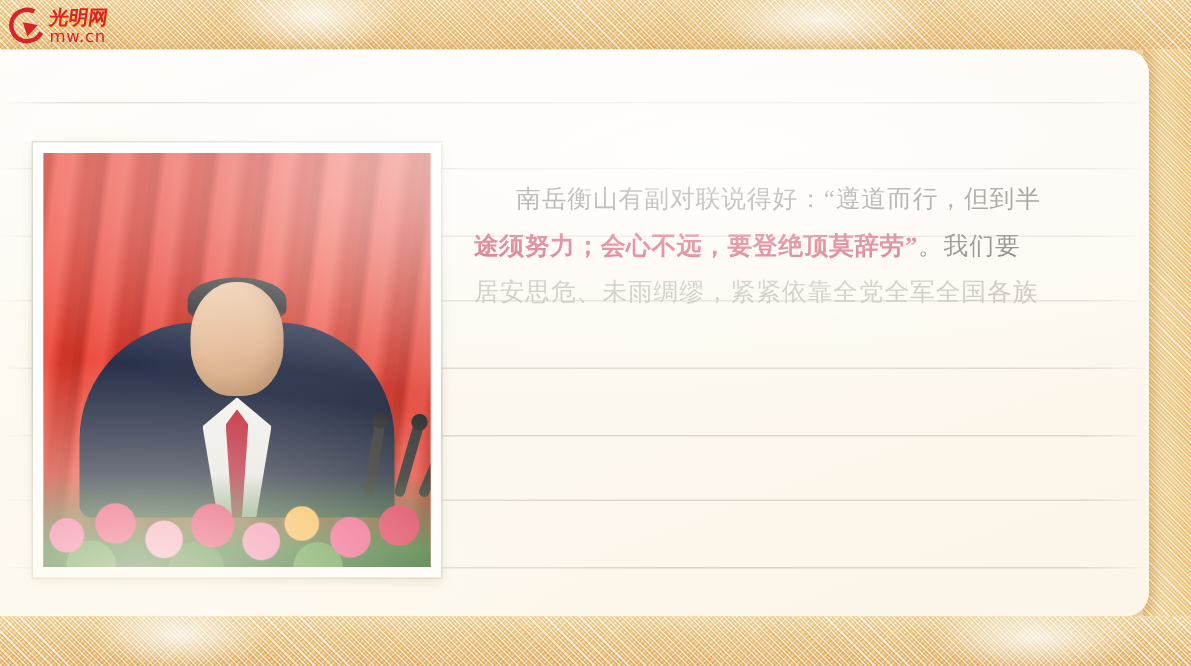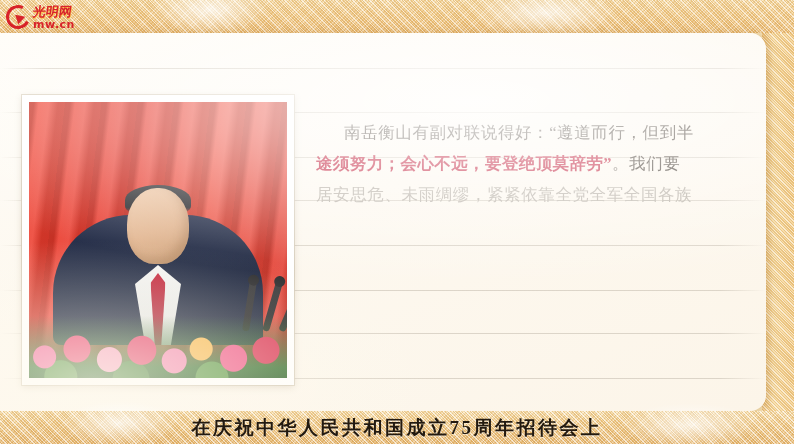--- a/index.html
+++ b/index.html
@@ -241,21 +241,21 @@
   }
   #logo-words { display:flex; flex-direction:column; line-height:1; }
   #logo-cn {
     font-size:13px; font-weight:bold; color:#d8232a;
     letter-spacing:0px;
     font-family:"Liberation Serif","DejaVu Serif",serif;
     transform:skewX(-8deg);
     text-shadow:.5px .5px 0 rgba(255,190,60,.8);
   }
   #logo-en {
-    font-size:11px; font-weight:bold; color:#d8232a;
+    font-size:11px; font-weight:normal; color:#d8232a;
     letter-spacing:.5px;
     font-family:"DejaVu Sans","Liberation Sans",sans-serif;
     margin-top:1px;
   }
 </style>
 </head>
 <body>
 
 <div id="stage">
 
@@ -307,17 +307,14 @@
       <div class="qline" id="qline2"><span class="hl">途须努力；会心不远，要登绝顶莫辞劳”</span><span>。我们要</span></div>
       <div class="qline" id="qline3"><span class="faded">居安思危、未雨绸缪，紧紧依靠全党全军全国各族</span></div>
     </div>
 
   </div>
 
   <div class="gold-band" id="band-bottom">
     <div class="band-glow" style="left:60px;top:-10px;width:120px;height:44px;"></div>
     <div class="band-glow" style="left:620px;top:-8px;width:140px;height:44px;"></div>
   </div>
-  <div id="caption">
-    <span>在庆祝中华人民共和国成立75周年招待会上</span>
-  </div>
 
 </div>
 
 </body></html>

